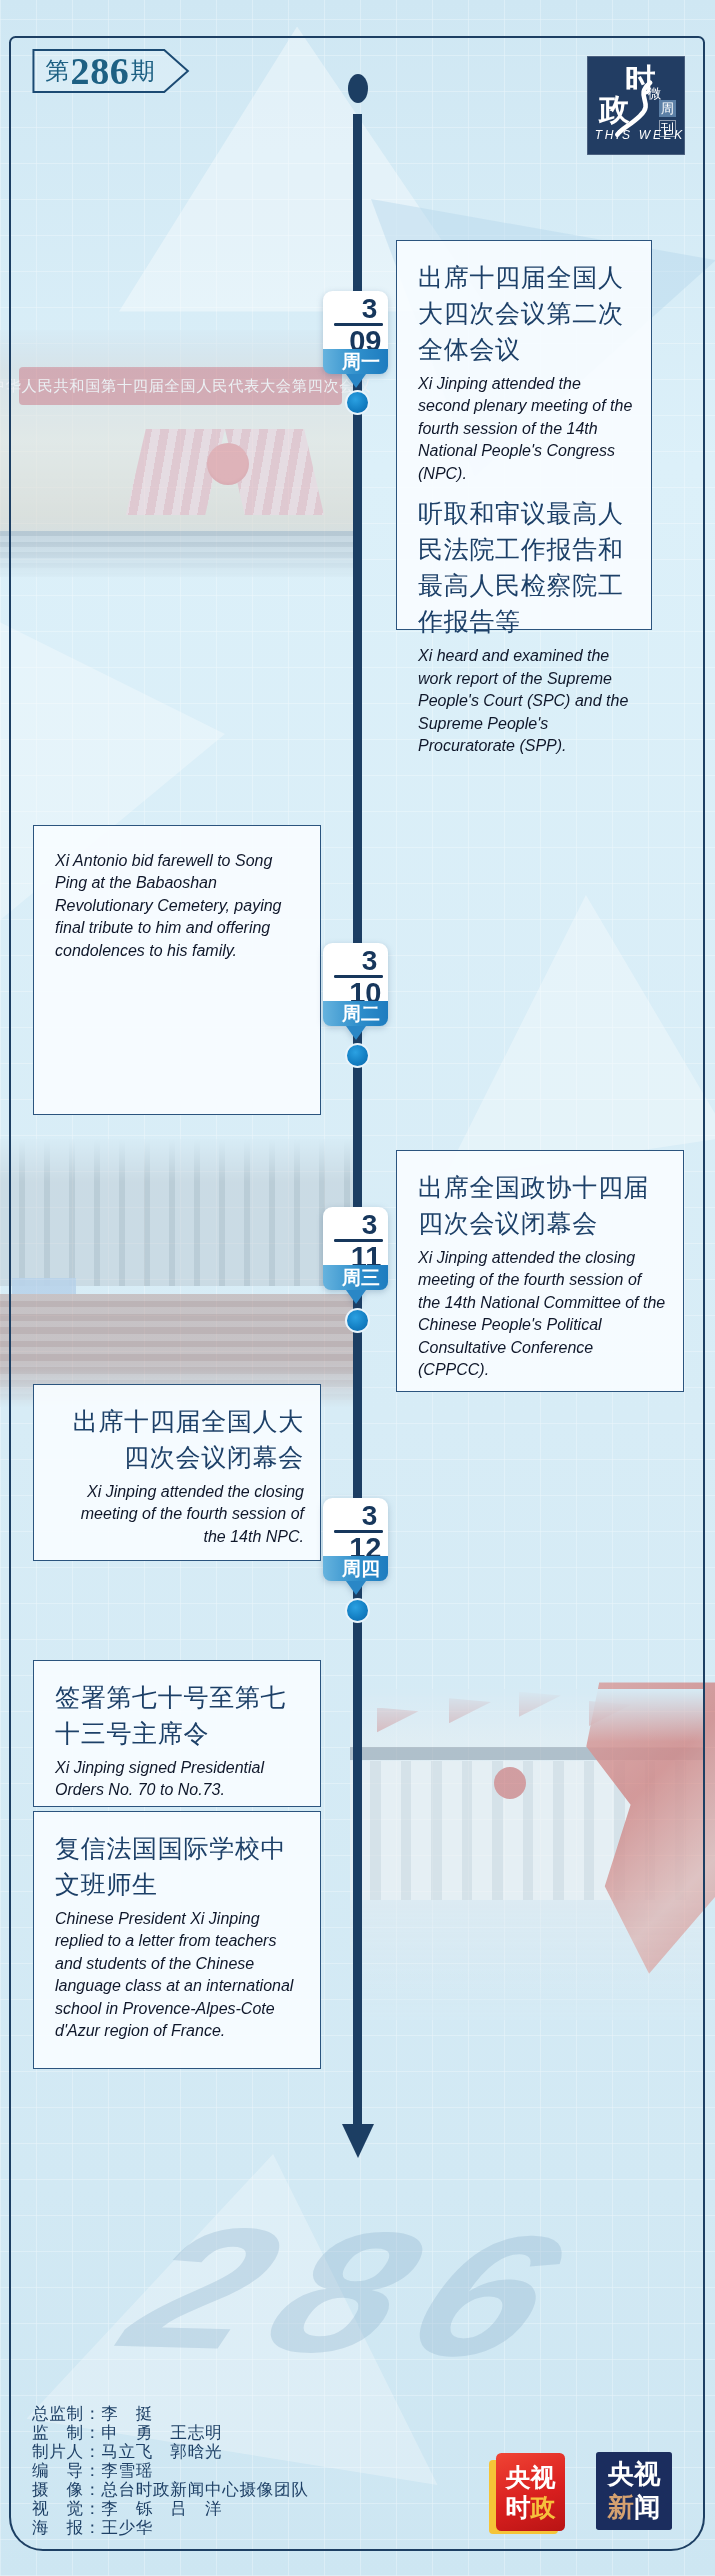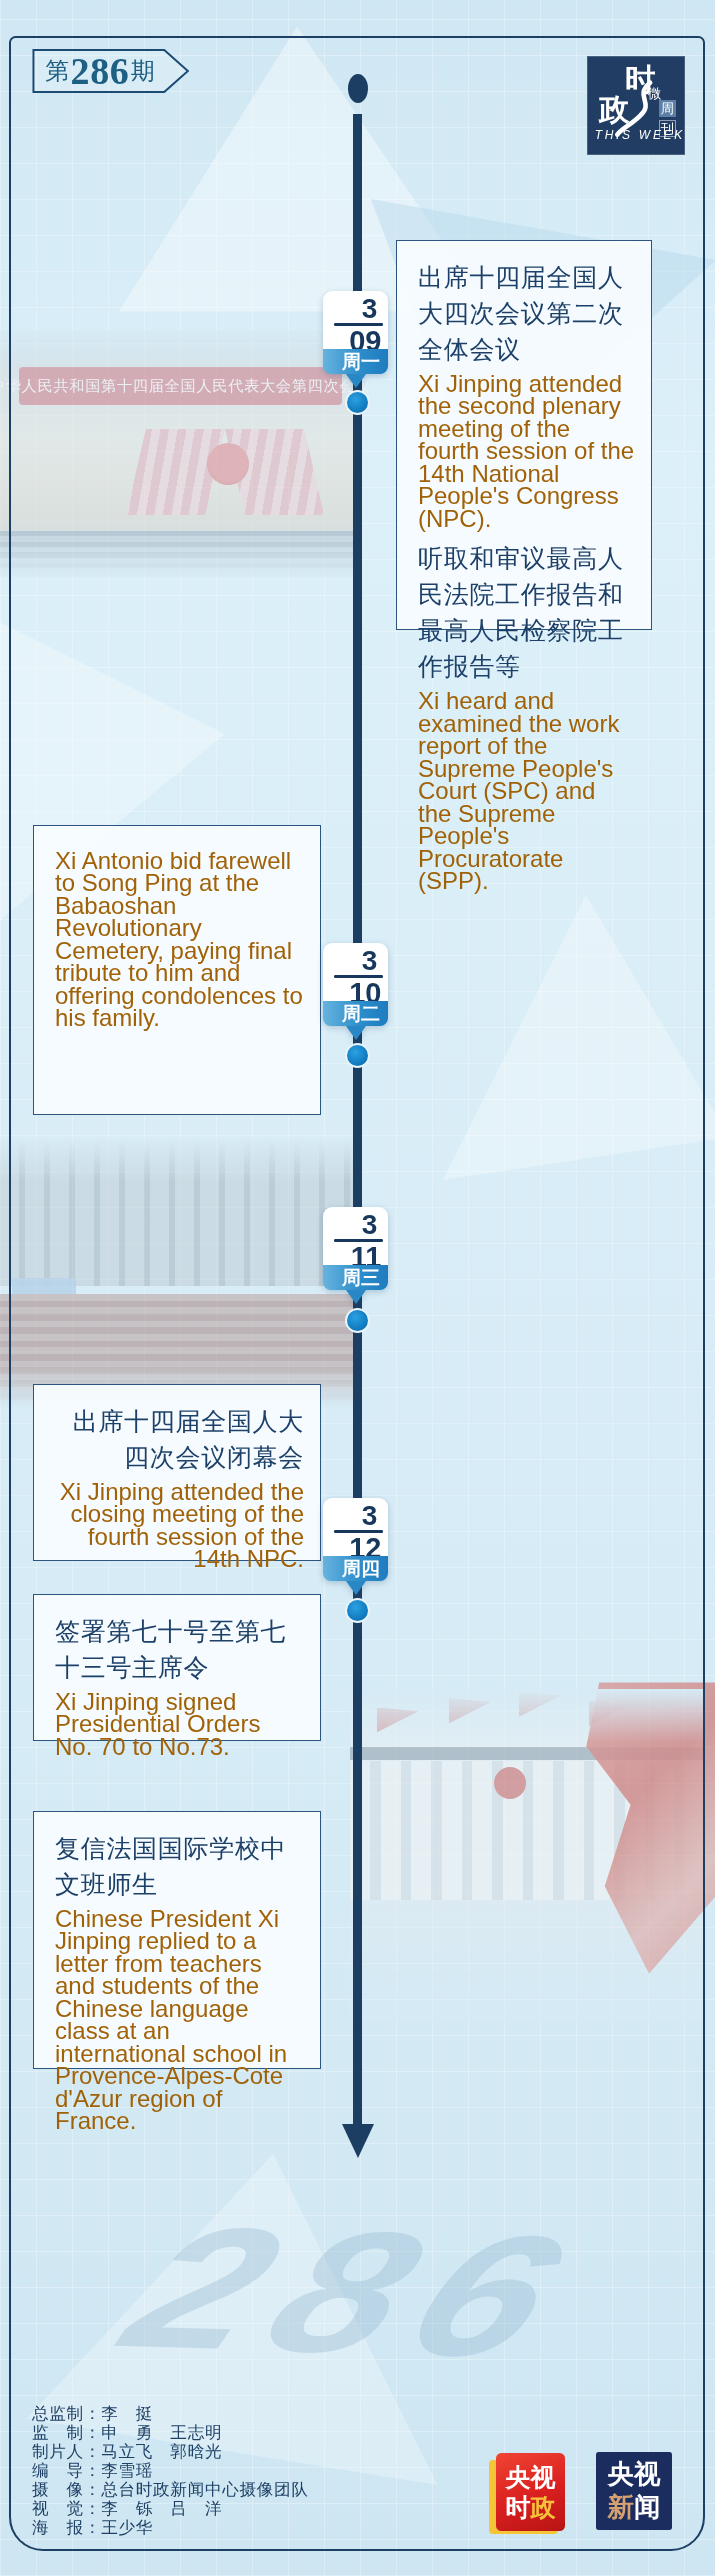--- a/index.html
+++ b/index.html
@@ -82,27 +82,27 @@
             border-radius:0 0 8px 8px;color:#fff;font-size:19px;line-height:25px;font-weight:bold;text-align:right;padding-right:8px;box-sizing:border-box;}
   .db-notch{width:0;height:0;margin:0 auto;border-left:10.6px solid transparent;border-right:10.6px solid transparent;border-top:14.6px solid #2a87c6;}
   .tl-node{position:absolute;left:345px;width:21px;height:21px;border-radius:50%;z-index:4;
            background:radial-gradient(circle at 40% 35%,#2ba1e2 0%,#1480c4 55%,#0d66a8 100%);border:2px solid #e9f4fb;}
   .n1{top:390px;} .n2{top:1043px;} .n3{top:1308px;} .n4{top:1598px;}
   .d1{top:291px;} .d2{top:943px;} .d3{top:1207px;} .d4{top:1498px;}
   
   .event{position:absolute;z-index:3;background:rgba(248,252,255,.93);border:1.3px solid #2b547e;box-sizing:border-box;
          padding:18.6px 16px 13.3px 21px;}
   .ev-title{font-family:"Liberation Serif","DejaVu Serif",serif;font-size:25px;line-height:36px;color:#1d4068;letter-spacing:0.7px;}
-  .ev-desc{font-size:24px;line-height:22.5px;color:#a16207;margin-top:5.3px;margin-bottom:10.6px;}
+  .ev-desc{font-size:16px;line-height:22.5px;color:#0f172a;margin-top:5.3px;margin-bottom:10.6px;font-style:italic;}
   .e1{left:396px;top:240px;width:256px;height:390px;}
   .e2{left:396px;top:684px;width:288px;height:239px;}
   .e3{left:33px;top:825px;width:288px;height:290px;}
   .e4{left:396px;top:1150px;width:288px;height:242px;}
   .e5{left:33px;top:1384px;width:288px;height:177px;text-align:right;}
-  .e6{left:33px;top:1594px;width:288px;height:147px;}
+  .e6{left:33px;top:1660px;width:288px;height:147px;}
   .e7{left:33px;top:1811px;width:288px;height:258px;}
   
   .watermark{position:absolute;left:-26.5px;top:2167px;width:769px;z-index:1;text-align:center;
       font-size:219px;font-weight:bold;letter-spacing:22.5px;color:rgba(144,180,204,.34);
       transform:skewX(-32deg) scaleY(.78) rotate(2deg);}
   
   .credits{position:absolute;left:32px;top:2404px;z-index:5;color:#1e4066;font-size:16.6px;line-height:19px;letter-spacing:0.7px;}
   
   .logo-red-shadow{position:absolute;left:489px;top:2460px;width:69px;height:74px;background:#f5c437;border-radius:4px;z-index:4;}
   .logo-red{position:absolute;left:496px;top:2453px;width:69px;height:78px;z-index:5;border-radius:5.3px;
@@ -230,20 +230,24 @@
     <div class="ev-desc">Xi Jinping attended the second plenary meeting of the fourth session of the 14th National People's Congress (NPC).</div>
     <div class="ev-title">听取和审议最高人民法院工作报告和最高人民检察院工作报告等</div>
     <div class="ev-desc">Xi heard and examined the work report of the Supreme People's Court (SPC) and the Supreme People's Procuratorate (SPP).</div>
   </div>
 
 
   <div class="event e3">
     <div class="ev-desc">Xi Antonio bid farewell to Song Ping at the Babaoshan Revolutionary Cemetery, paying final tribute to him and offering condolences to his family.</div>
   </div>
 
+  <div class="event e4">
+    <div class="ev-title">出席全国政协十四届四次会议闭幕会</div>
+    <div class="ev-desc">Xi Jinping attended the closing meeting of the fourth session of the 14th National Committee of the Chinese People's Political Consultative Conference (CPPCC).</div>
+  </div>
 
   <div class="event e5">
     <div class="ev-title">出席十四届全国人大四次会议闭幕会</div>
     <div class="ev-desc">Xi Jinping attended the closing meeting of the fourth session of the 14th NPC.</div>
   </div>
 
   <div class="event e6">
     <div class="ev-title">签署第七十号至第七十三号主席令</div>
     <div class="ev-desc">Xi Jinping signed Presidential Orders No. 70 to No.73.</div>
   </div>

